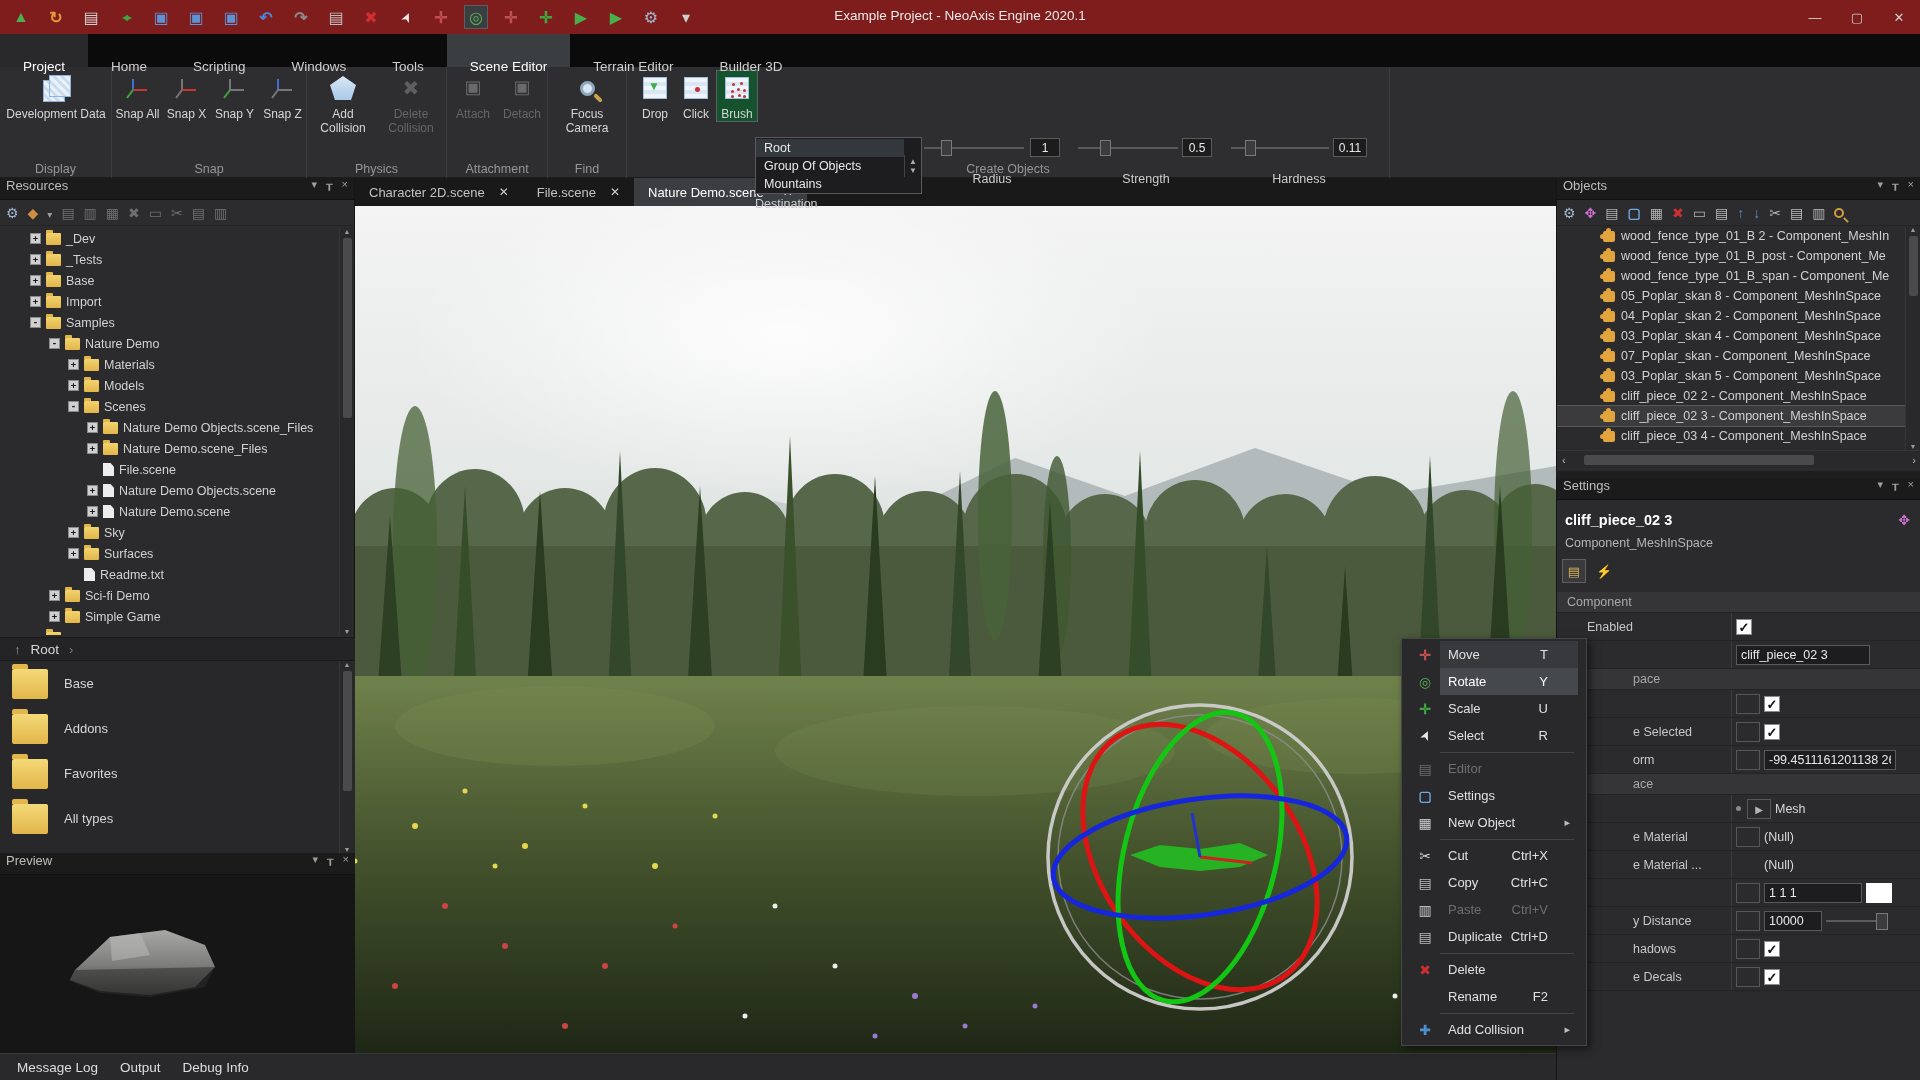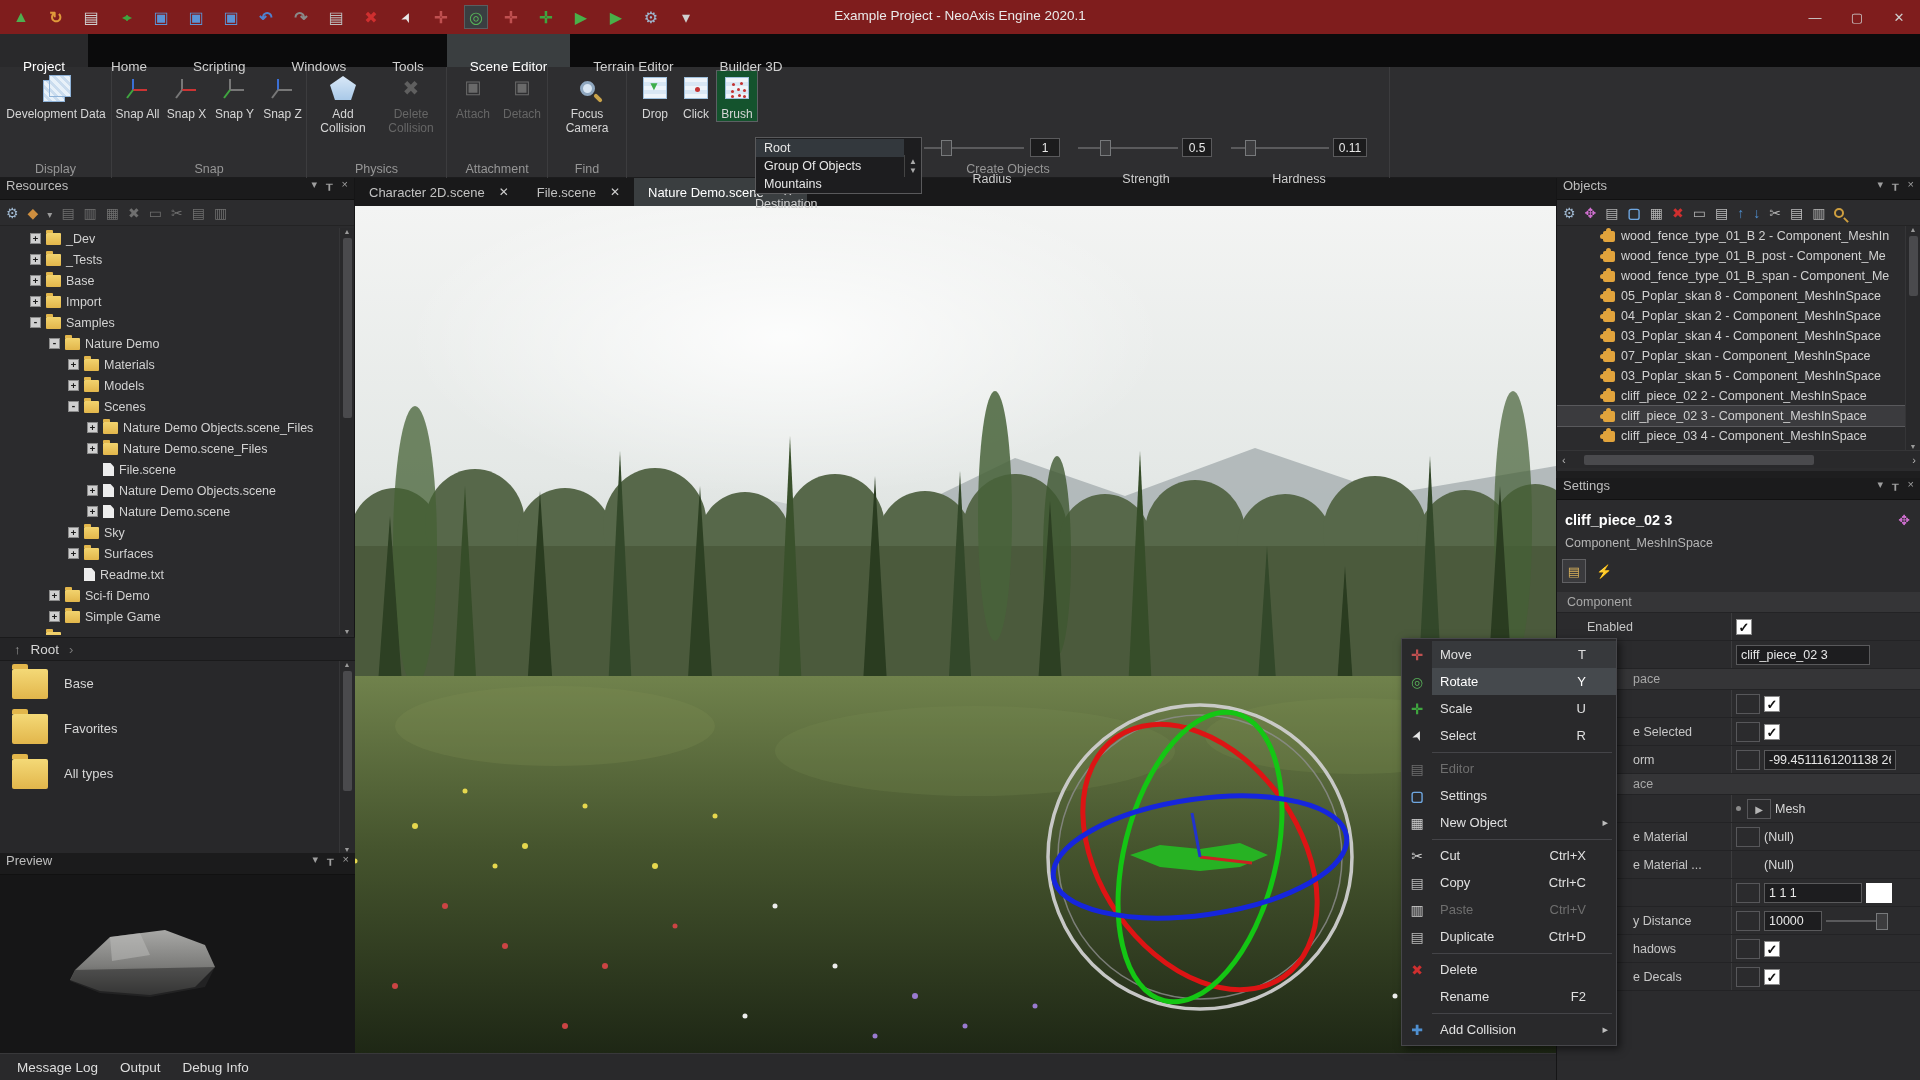--- a/index.html
+++ b/index.html
@@ -100,22 +100,22 @@
 
   
   #viewport { left:355px; top:178px; width:1201px; height:875px; background:#202021; }
   #vtabs { height:28px; background:#19191a; display:flex; }
   .vtab { display:flex; align-items:center; gap:14px; padding:0 14px; color:#c2c2c2; font-size:13px; }
   .vtab.active { background:#3a3e40; color:#fff; }
   .vtab .x { font-size:12px; color:#cfcfcf; }
   #scene { position:absolute; left:0; top:28px; width:1201px; height:847px; overflow:hidden; }
 
   
-  #context-menu { left:1401px; top:638px; width:216px; background:#29292b; border:1px solid #46464a;
-     box-shadow:3px 3px 8px rgba(0,0,0,.55); z-index:60; padding:2px 0; }
+  #context-menu { left:1401px; top:638px; width:186px; background:#29292b; border:1px solid #46464a;
+     box-shadow:3px 3px 8px rgba(0,0,0,.55); z-index:60; padding:2px 8px; }
   .mi-row { display:flex; align-items:center; height:27px; position:relative; }
   .mi-row.sep { height:6px; }
   .mi-row.sep::after { content:""; position:absolute; left:30px; right:4px; top:3px; height:1px; background:#444448; }
   .mi-icon { width:30px; flex:none; display:flex; justify-content:center; font-size:14px; }
   .mi-body { flex:1; height:100%; display:flex; align-items:center; padding-left:8px; padding-right:8px; color:#e0e0e0; font-size:13px; }
   .mi-row.soft .mi-body { background:#37393c; }
   .mi-row.highlighted .mi-body { background:#45494d; color:#fff; }
   .mi-row.disabled .mi-body { color:#6e6e6e; }
   .mi-shortcut { margin-left:auto; padding-right:22px; font-size:13px; }
   .mi-arrow { position:absolute; right:8px; color:#bdbdbd; font-size:11px; }
@@ -526,20 +526,24 @@
   <div id="res-breadcrumb">
     <span style="color:#9a9a9a">↑</span>
     <span style="color:#d6d6d6;font-size:13.5px">Root</span>
     <span style="color:#7a7a7a">›</span>
   </div>
   <div id="folder-list">
 
   <div class="bigfolder-row">
         <span class="bigfolder"></span>
         <span>Base</span>
+      </div>
+      <div class="bigfolder-row">
+        <span class="bigfolder"></span>
+        <span>Addons</span>
       </div>
       <div class="bigfolder-row">
         <span class="bigfolder"></span>
         <span>Favorites</span>
       </div>
       <div class="bigfolder-row">
         <span class="bigfolder"></span>
         <span>All types</span>
       </div>
     </div>

